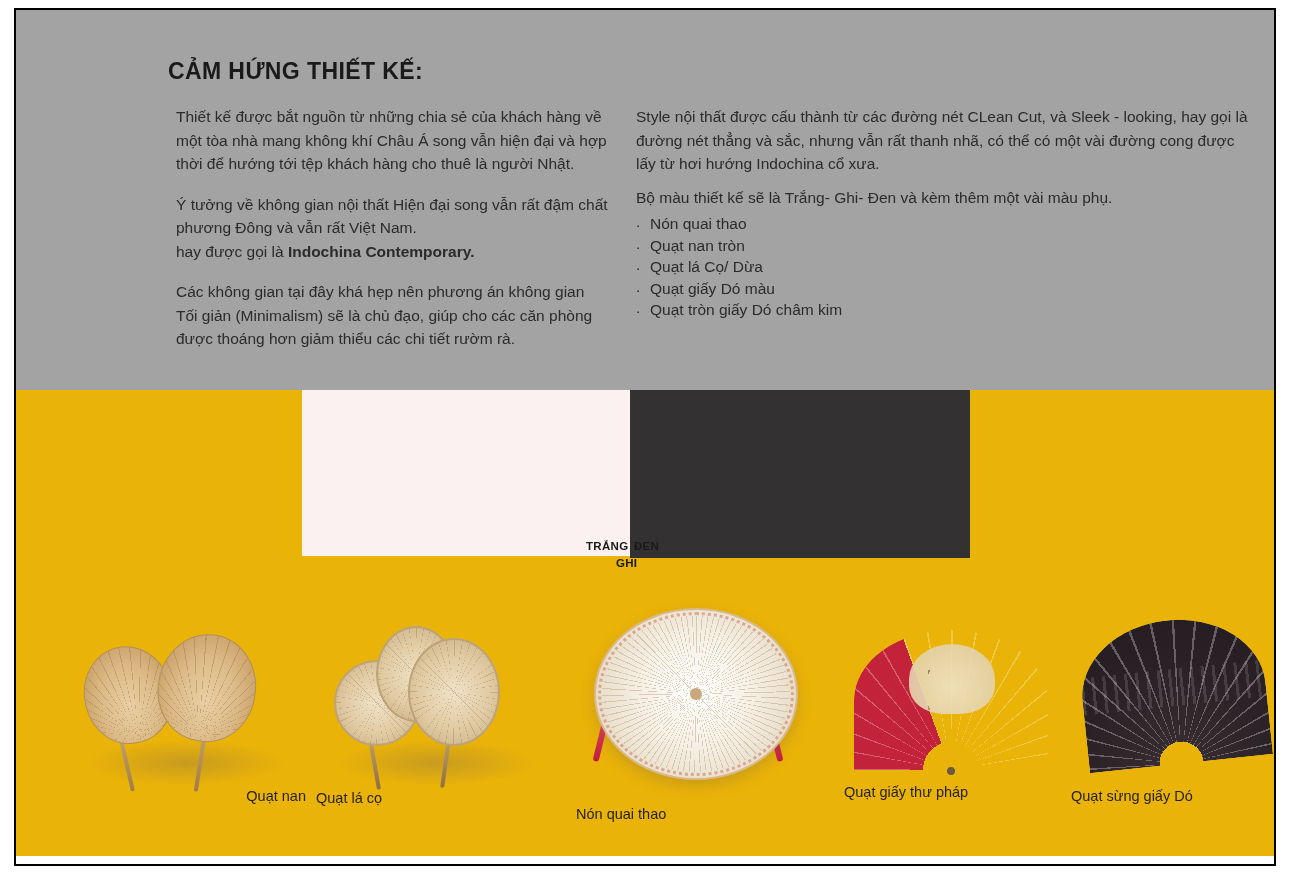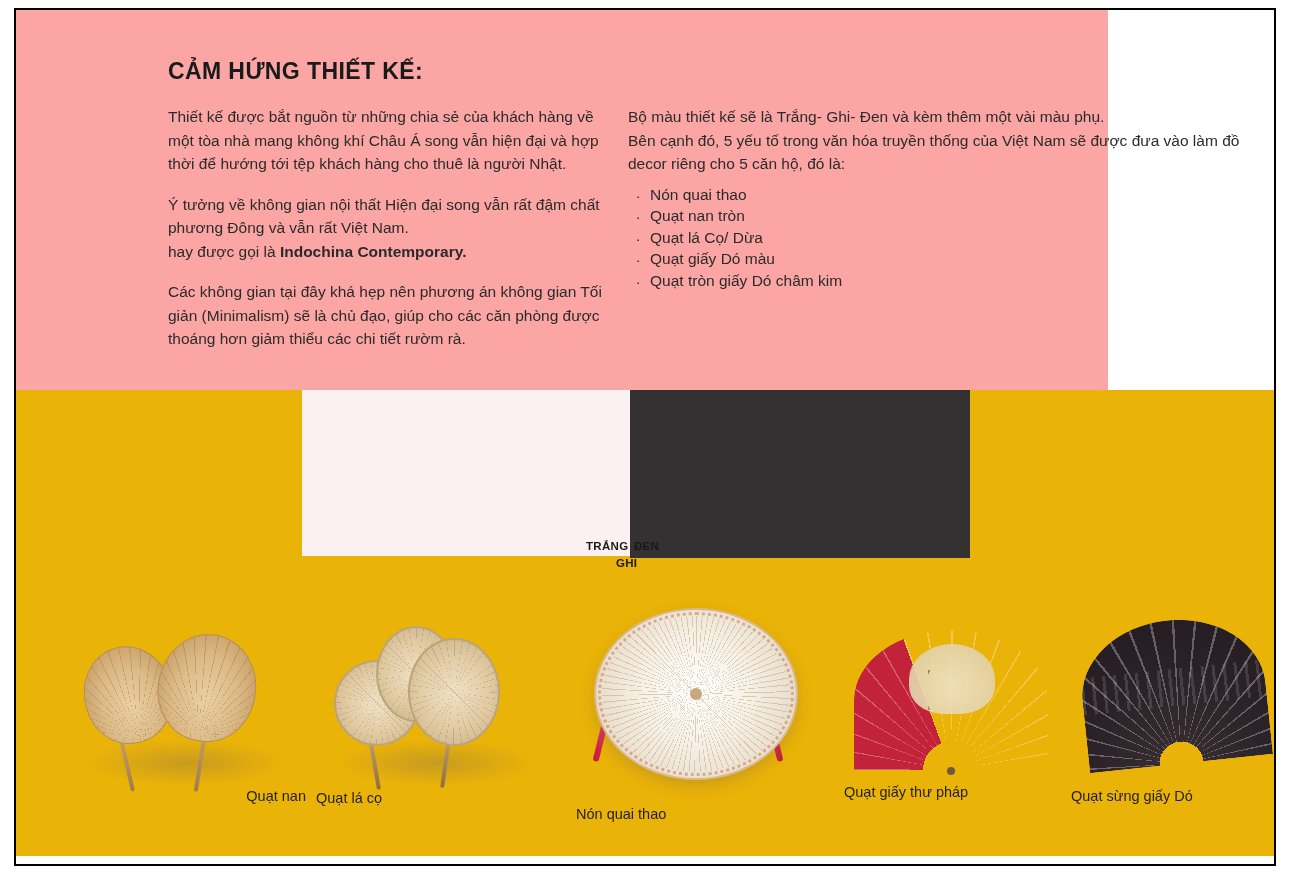--- a/index.html
+++ b/index.html
@@ -25,23 +25,23 @@
     border: 2px solid #000000;
     box-sizing: border-box;
     pointer-events: none;
   }
 
   
   .top-section {
     position: absolute;
     left: 16px;
     top: 10px;
-    width: 1092px;
+    width: 1258px;
     height: 380px;
-    background: #fca5a5;
+    background: #a3a3a3;
   }
   .heading {
     position: absolute;
     left: 152px;
     top: 48px;
     font-size: 23px;
     font-weight: bold;
     letter-spacing: 0.4px;
     color: #1a1a1a;
   }
@@ -56,21 +56,21 @@
   }
   .col-right {
     position: absolute;
     left: 612px;
     top: 95px;
     width: 630px;
     font-size: 15.5px;
     line-height: 23.5px;
     color: #2b2b2b;
   }
-  .para { margin: 0 0 17px 0; }
+  .para { margin: 0 0 17px 8px; }
   .para:last-child { margin-bottom: 0; }
   .bold-inline { font-weight: bold; }
   .bullet-list {
     margin: 4px 0 0 0;
     padding: 0;
     list-style: none;
   }
   .bullet-list li {
     font-size: 15.5px;
     line-height: 21.5px;
@@ -336,22 +336,22 @@
     <div class="col-left">
       <p class="para">Thiết kế được bắt nguồn từ những chia sẻ của khách hàng về một tòa nhà mang không khí Châu Á song vẫn hiện đại và hợp thời để hướng tới tệp khách hàng cho thuê là người Nhật.</p>
       <p class="para">
         <span>Ý tưởng về không gian nội thất Hiện đại song vẫn rất đậm chất phương Đông và vẫn rất Việt Nam.</span><br>
         <span>hay được gọi là </span><span class="bold-inline">Indochina Contemporary.</span>
       </p>
       <p class="para">Các không gian tại đây khá hẹp nên phương án không gian Tối giản (Minimalism) sẽ là chủ đạo, giúp cho các căn phòng được  thoáng hơn giảm thiểu các chi tiết rườm rà.</p>
     </div>
 
     <div class="col-right">
+      <p class="para" style="margin-bottom:10px;">Style nội thất được cấu thành từ các đường nét CLean Cut, và Sleek - looking, hay gọi là đường nét thẳng và sắc, nhưng vẫn rất thanh nhã, có thể có một vài đường cong được lấy từ hơi hướng Indochina cổ xưa.</p>
       <p class="para" style="margin-bottom:0;">Bộ màu thiết kế sẽ là Trắng- Ghi- Đen và kèm thêm một vài màu phụ.</p>
-      <p class="para" style="margin-bottom:8px;">Bên cạnh đó, 5 yếu tố trong văn hóa truyền thống của Việt Nam sẽ được đưa vào làm đồ decor riêng cho 5 căn hộ, đó là:</p>
 
       <ul class="bullet-list">
         <li>Nón quai thao</li>
         <li>Quạt nan tròn</li>
         <li>Quạt lá Cọ/ Dừa</li>
         <li>Quạt giấy Dó màu</li>
         <li>Quạt tròn giấy Dó châm kim</li>
       </ul>
     </div>
   </div>

